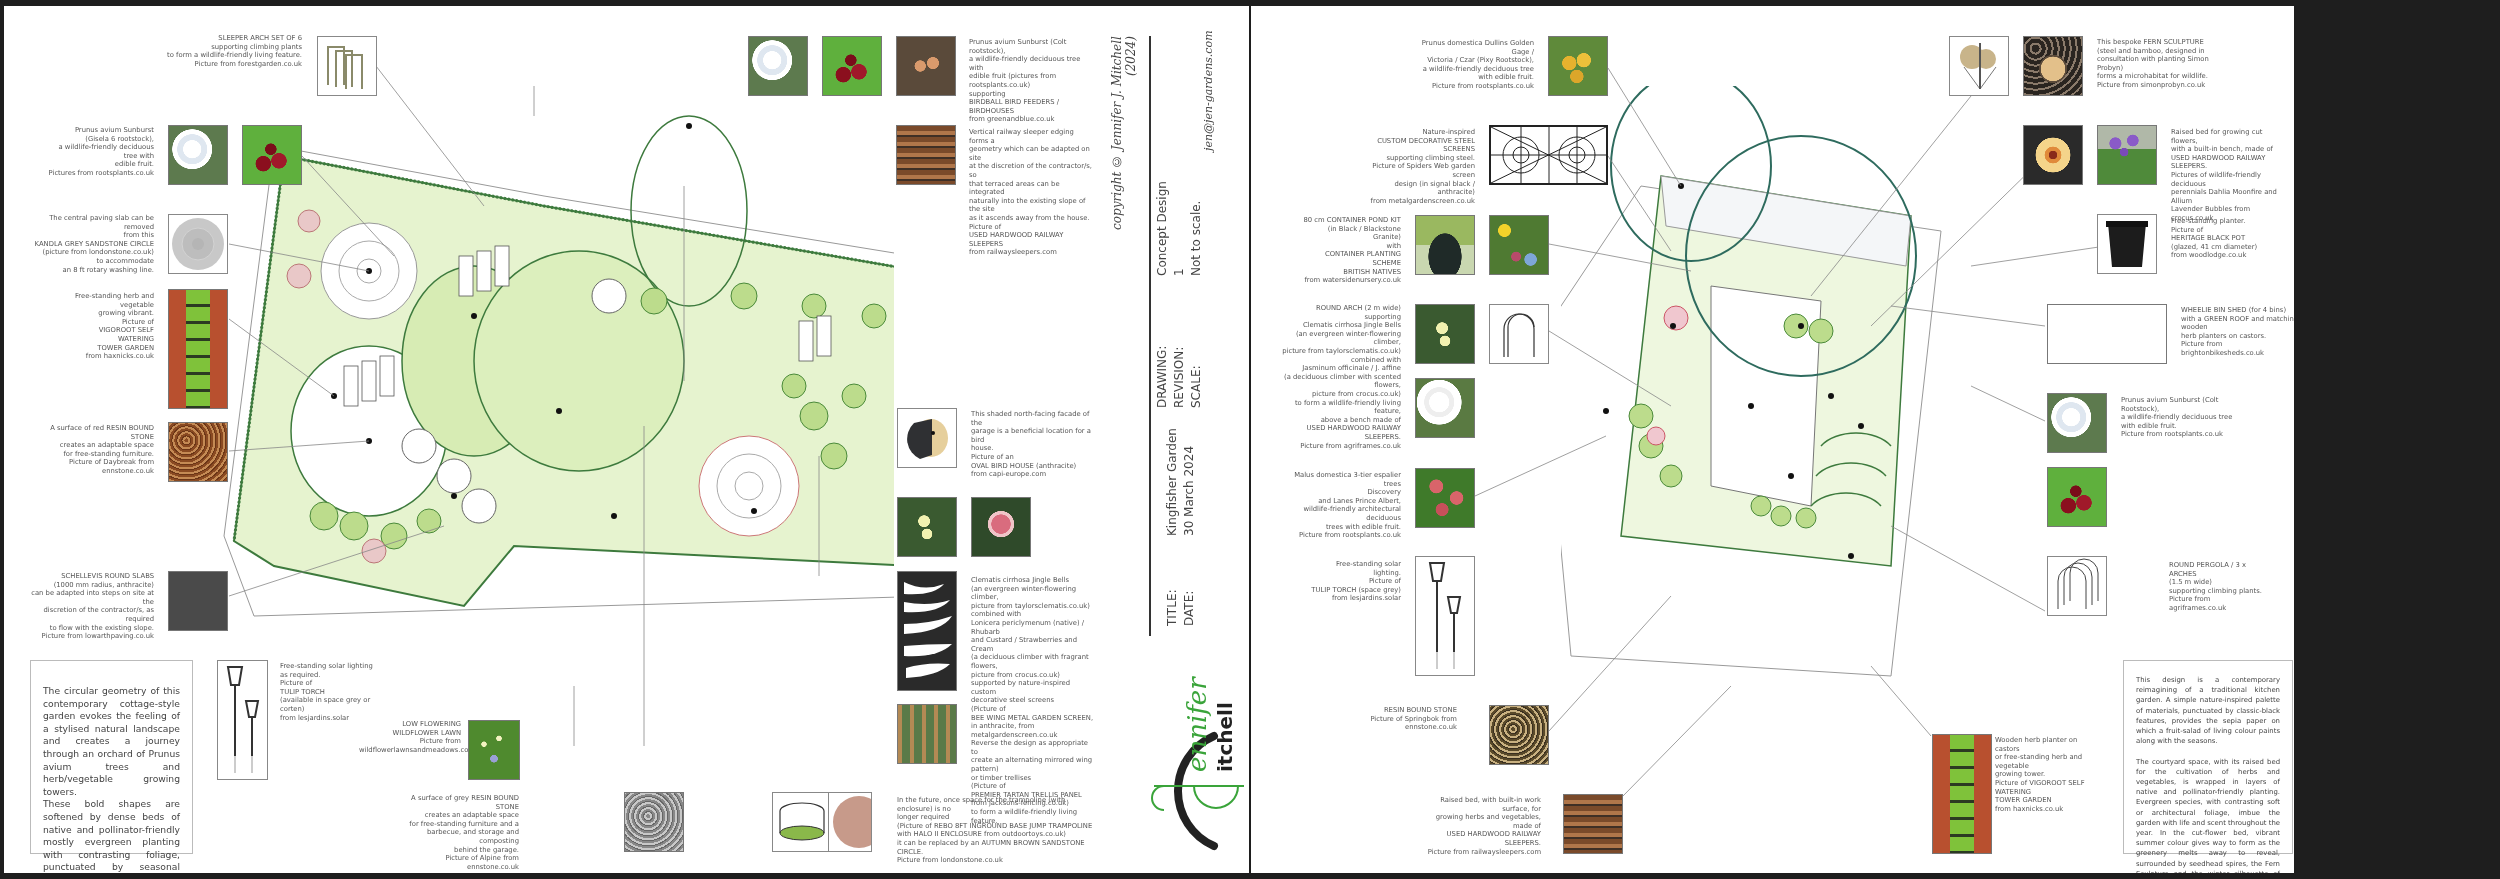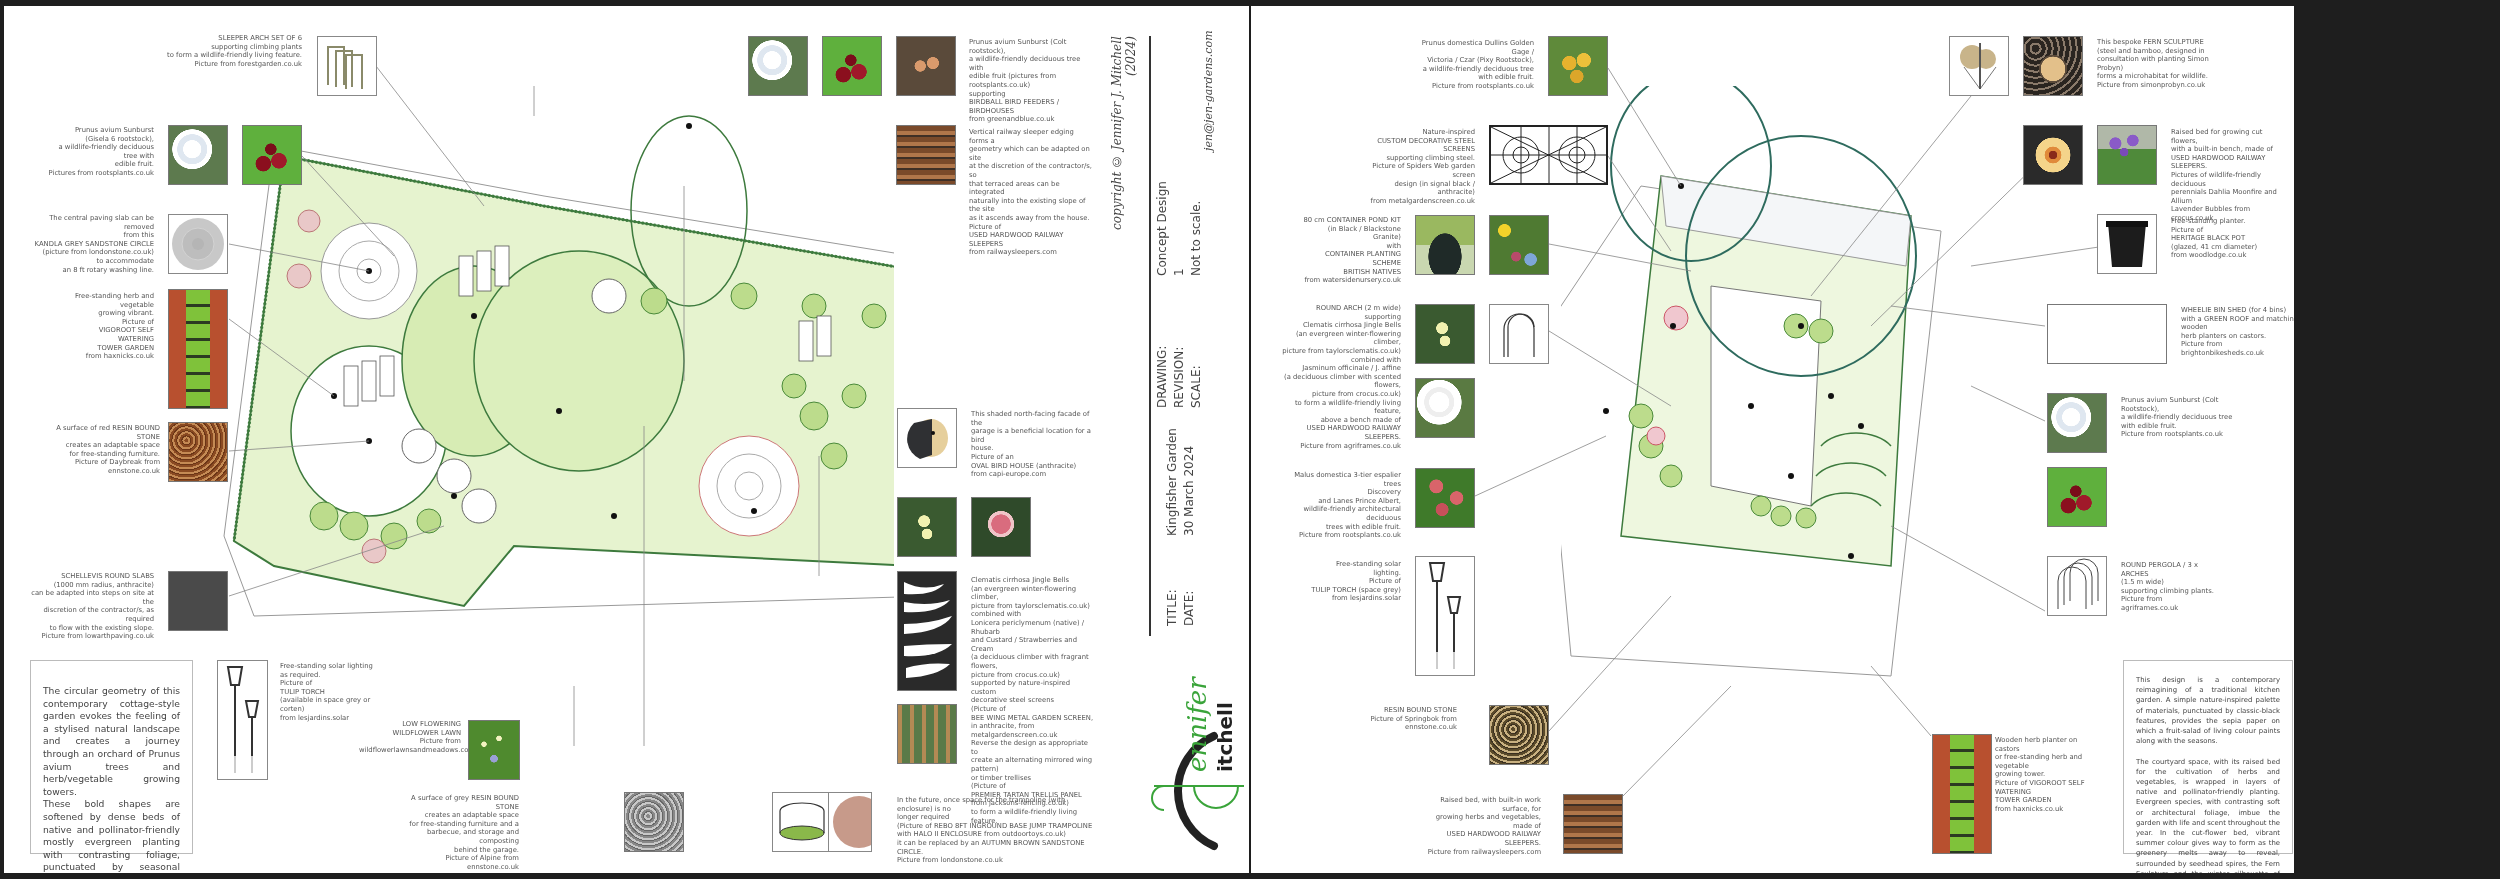--- a/index.html
+++ b/index.html
@@ -146,21 +146,21 @@
   </div>
 
   <div class="note r" style="left:60px;top:286px;width:90px">Free-standing herb and vegetable
 growing vibrant.
 Picture of
 VIGOROOT SELF WATERING
 TOWER GARDEN
 from haxnicks.co.uk</div>
   <div class="thumb" style="left:164px;top:283px;height:120px;background:linear-gradient(90deg,#b8502f 0 30%,transparent 30% 70%,#b8502f 70%),repeating-linear-gradient(180deg,#7fc23a 0 14px,#2b3a22 14px 17px);"></div>
 
-  <div class="note r" style="left:36px;top:418px;width:120px">A surface of red RESIN BOUND STONE
+  <div class="note r" style="left:30px;top:418px;width:120px">A surface of red RESIN BOUND STONE
 creates an adaptable space
 for free-standing furniture.
 Picture of Daybreak from ennstone.co.uk</div>
   <div class="thumb" style="left:164px;top:416px;background:repeating-radial-gradient(circle at 30% 30%,#8a4a22 0 2px,#c48a54 2px 4px,#6b3516 4px 5px);"></div>
 
   <div class="note r" style="left:25px;top:566px;width:125px">SCHELLEVIS ROUND SLABS
 (1000 mm radius, anthracite)
 can be adapted into steps on site at the
 discretion of the contractor/s, as required
 to flow with the existing slope.
@@ -522,21 +522,21 @@
 
   <div class="thumb framed" style="left:796px;top:550px">
     <svg width="58" height="58">
         <g stroke="#444" fill="none">
           <path d="M10 52 V24 a14 14 0 0 1 28 0 V52"></path>
           <path d="M16 48 V20 a14 14 0 0 1 28 0 V48"></path>
           <path d="M22 44 V16 a14 14 0 0 1 28 0 V44"></path>
         </g>
       </svg>
   </div>
-  <div class="note" style="left:870px;top:555px;width:100px">ROUND PERGOLA / 3 x ARCHES
+  <div class="note" style="left:918px;top:555px;width:100px">ROUND PERGOLA / 3 x ARCHES
 (1.5 m wide)
 supporting climbing plants.
 Picture from agriframes.co.uk</div>
 
   <div class="thumb" style="left:681px;top:728px;height:120px;background:linear-gradient(90deg,#b8502f 0 30%,transparent 30% 70%,#b8502f 70%),repeating-linear-gradient(180deg,#7fc23a 0 14px,#2b3a22 14px 17px);"></div>
   <div class="note" style="left:744px;top:730px;width:100px">Wooden herb planter on castors
 or free-standing herb and vegetable
 growing tower.
 Picture of VIGOROOT SELF WATERING
 TOWER GARDEN

